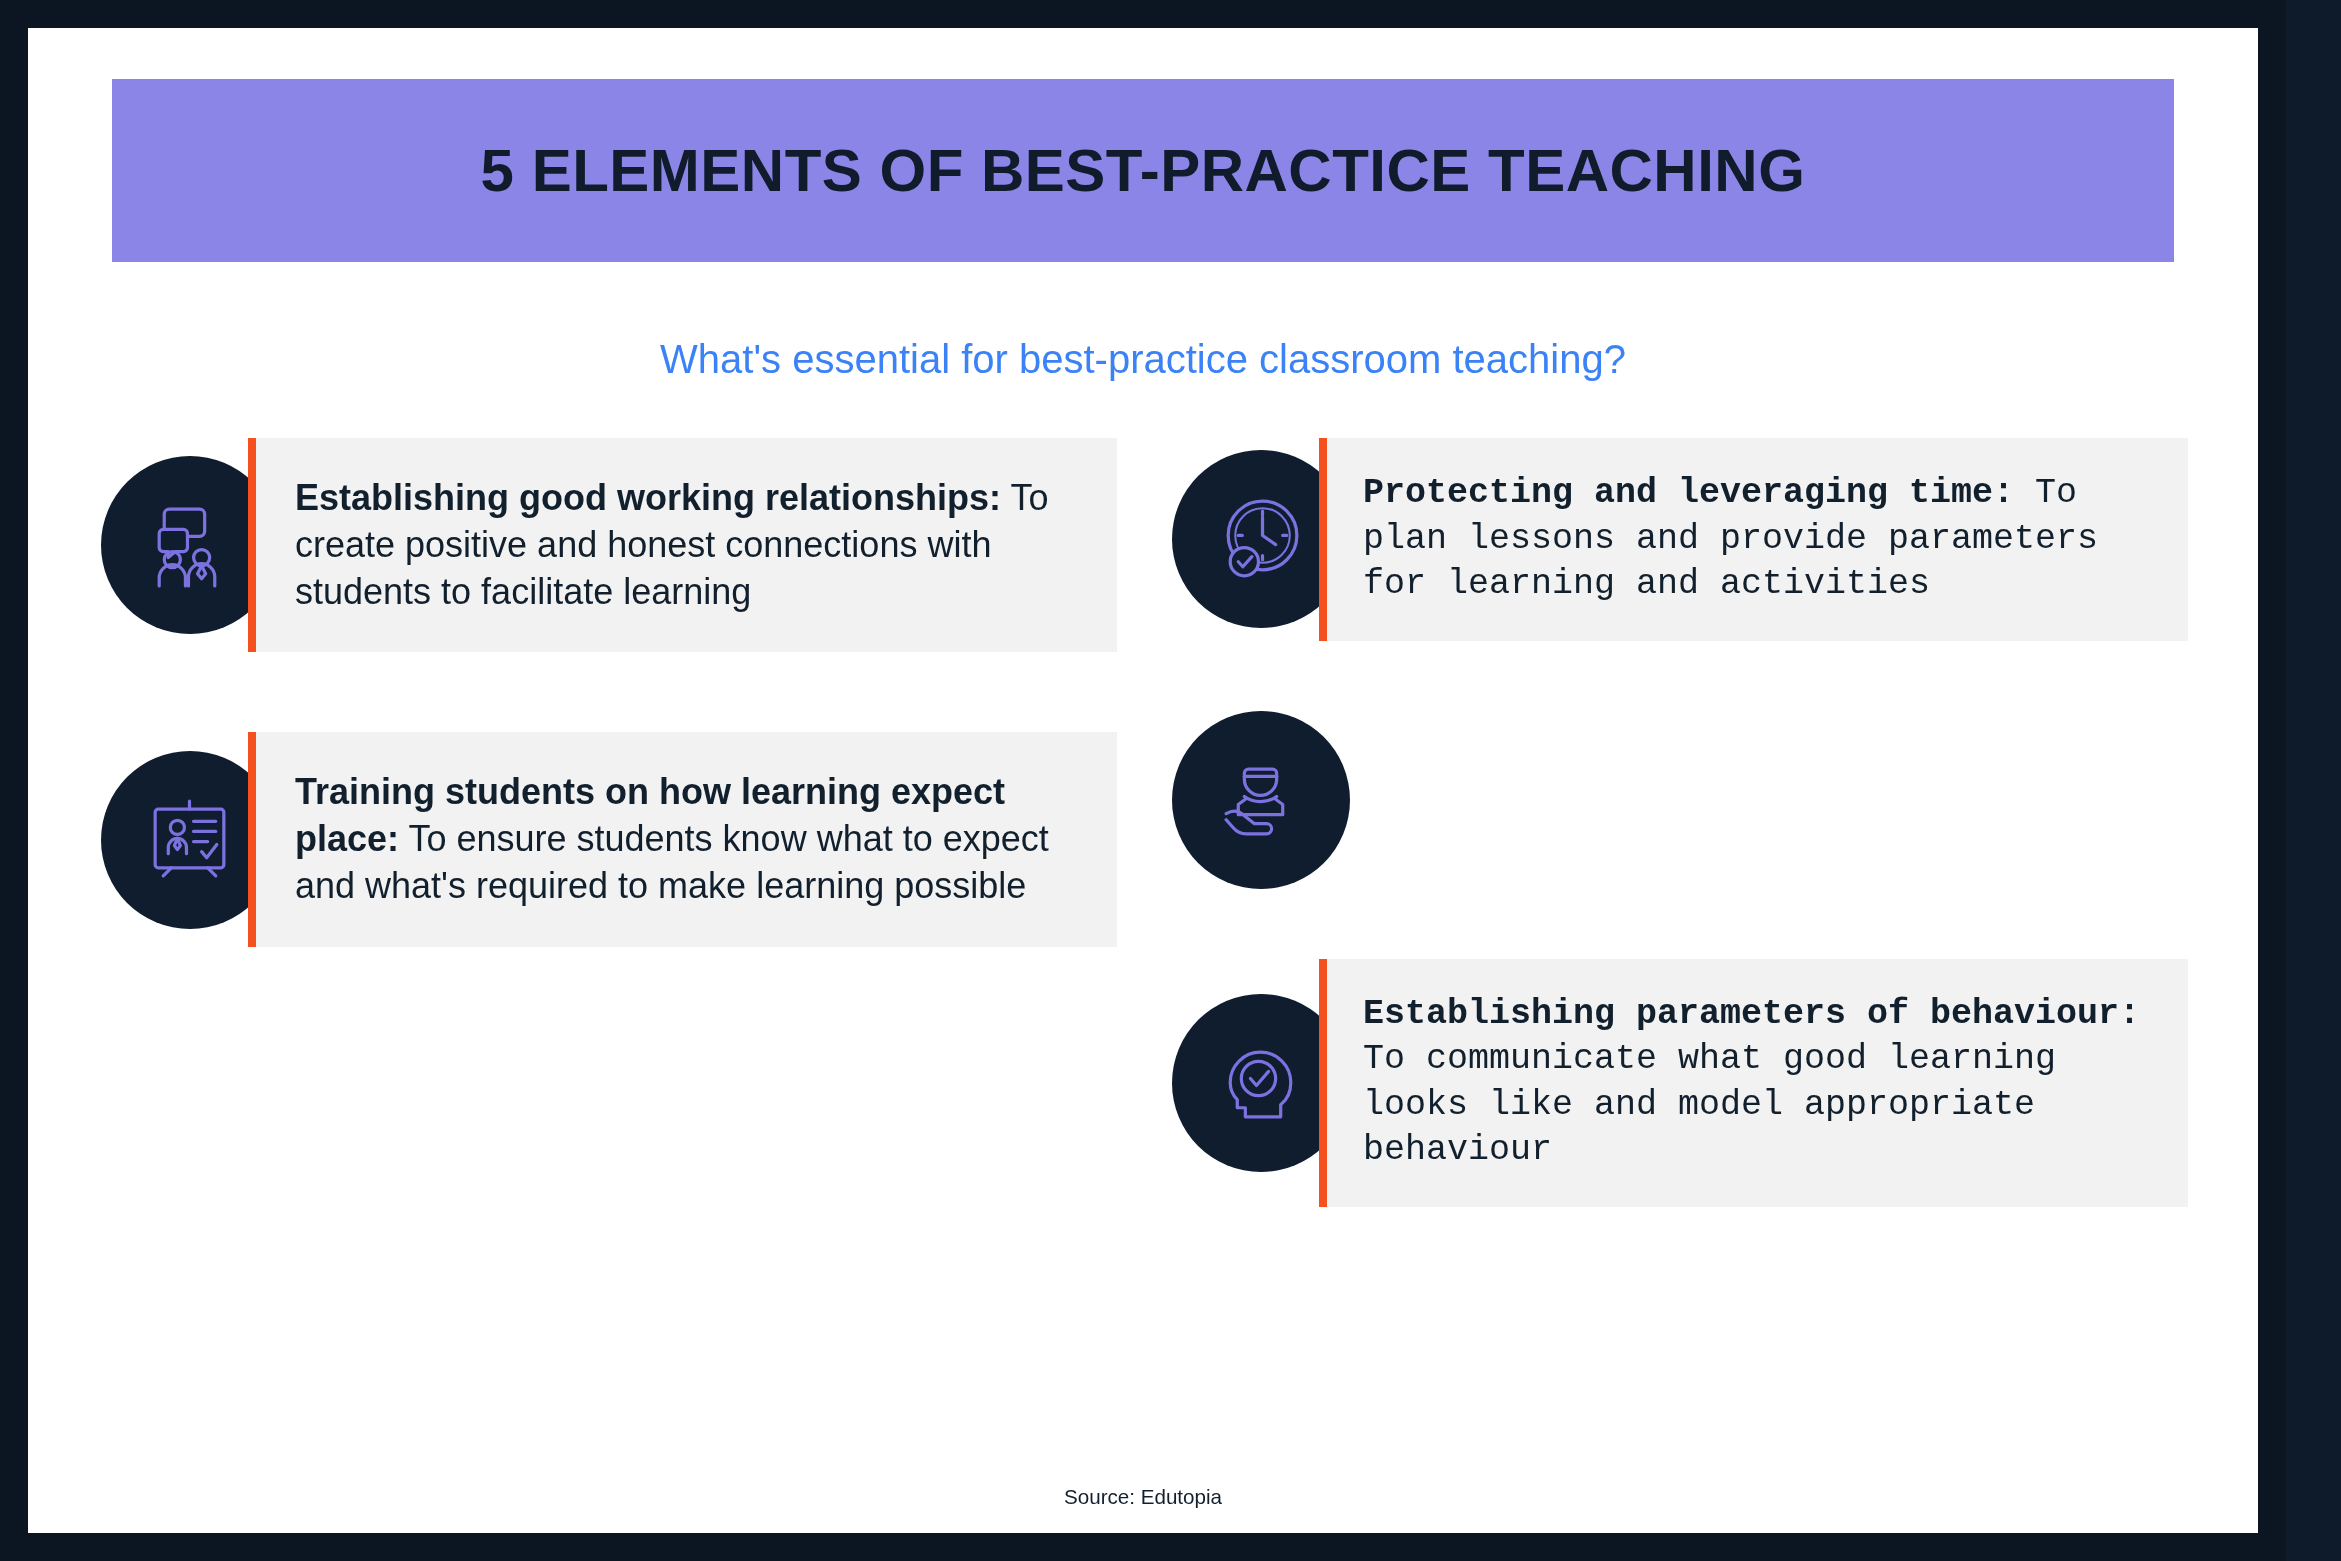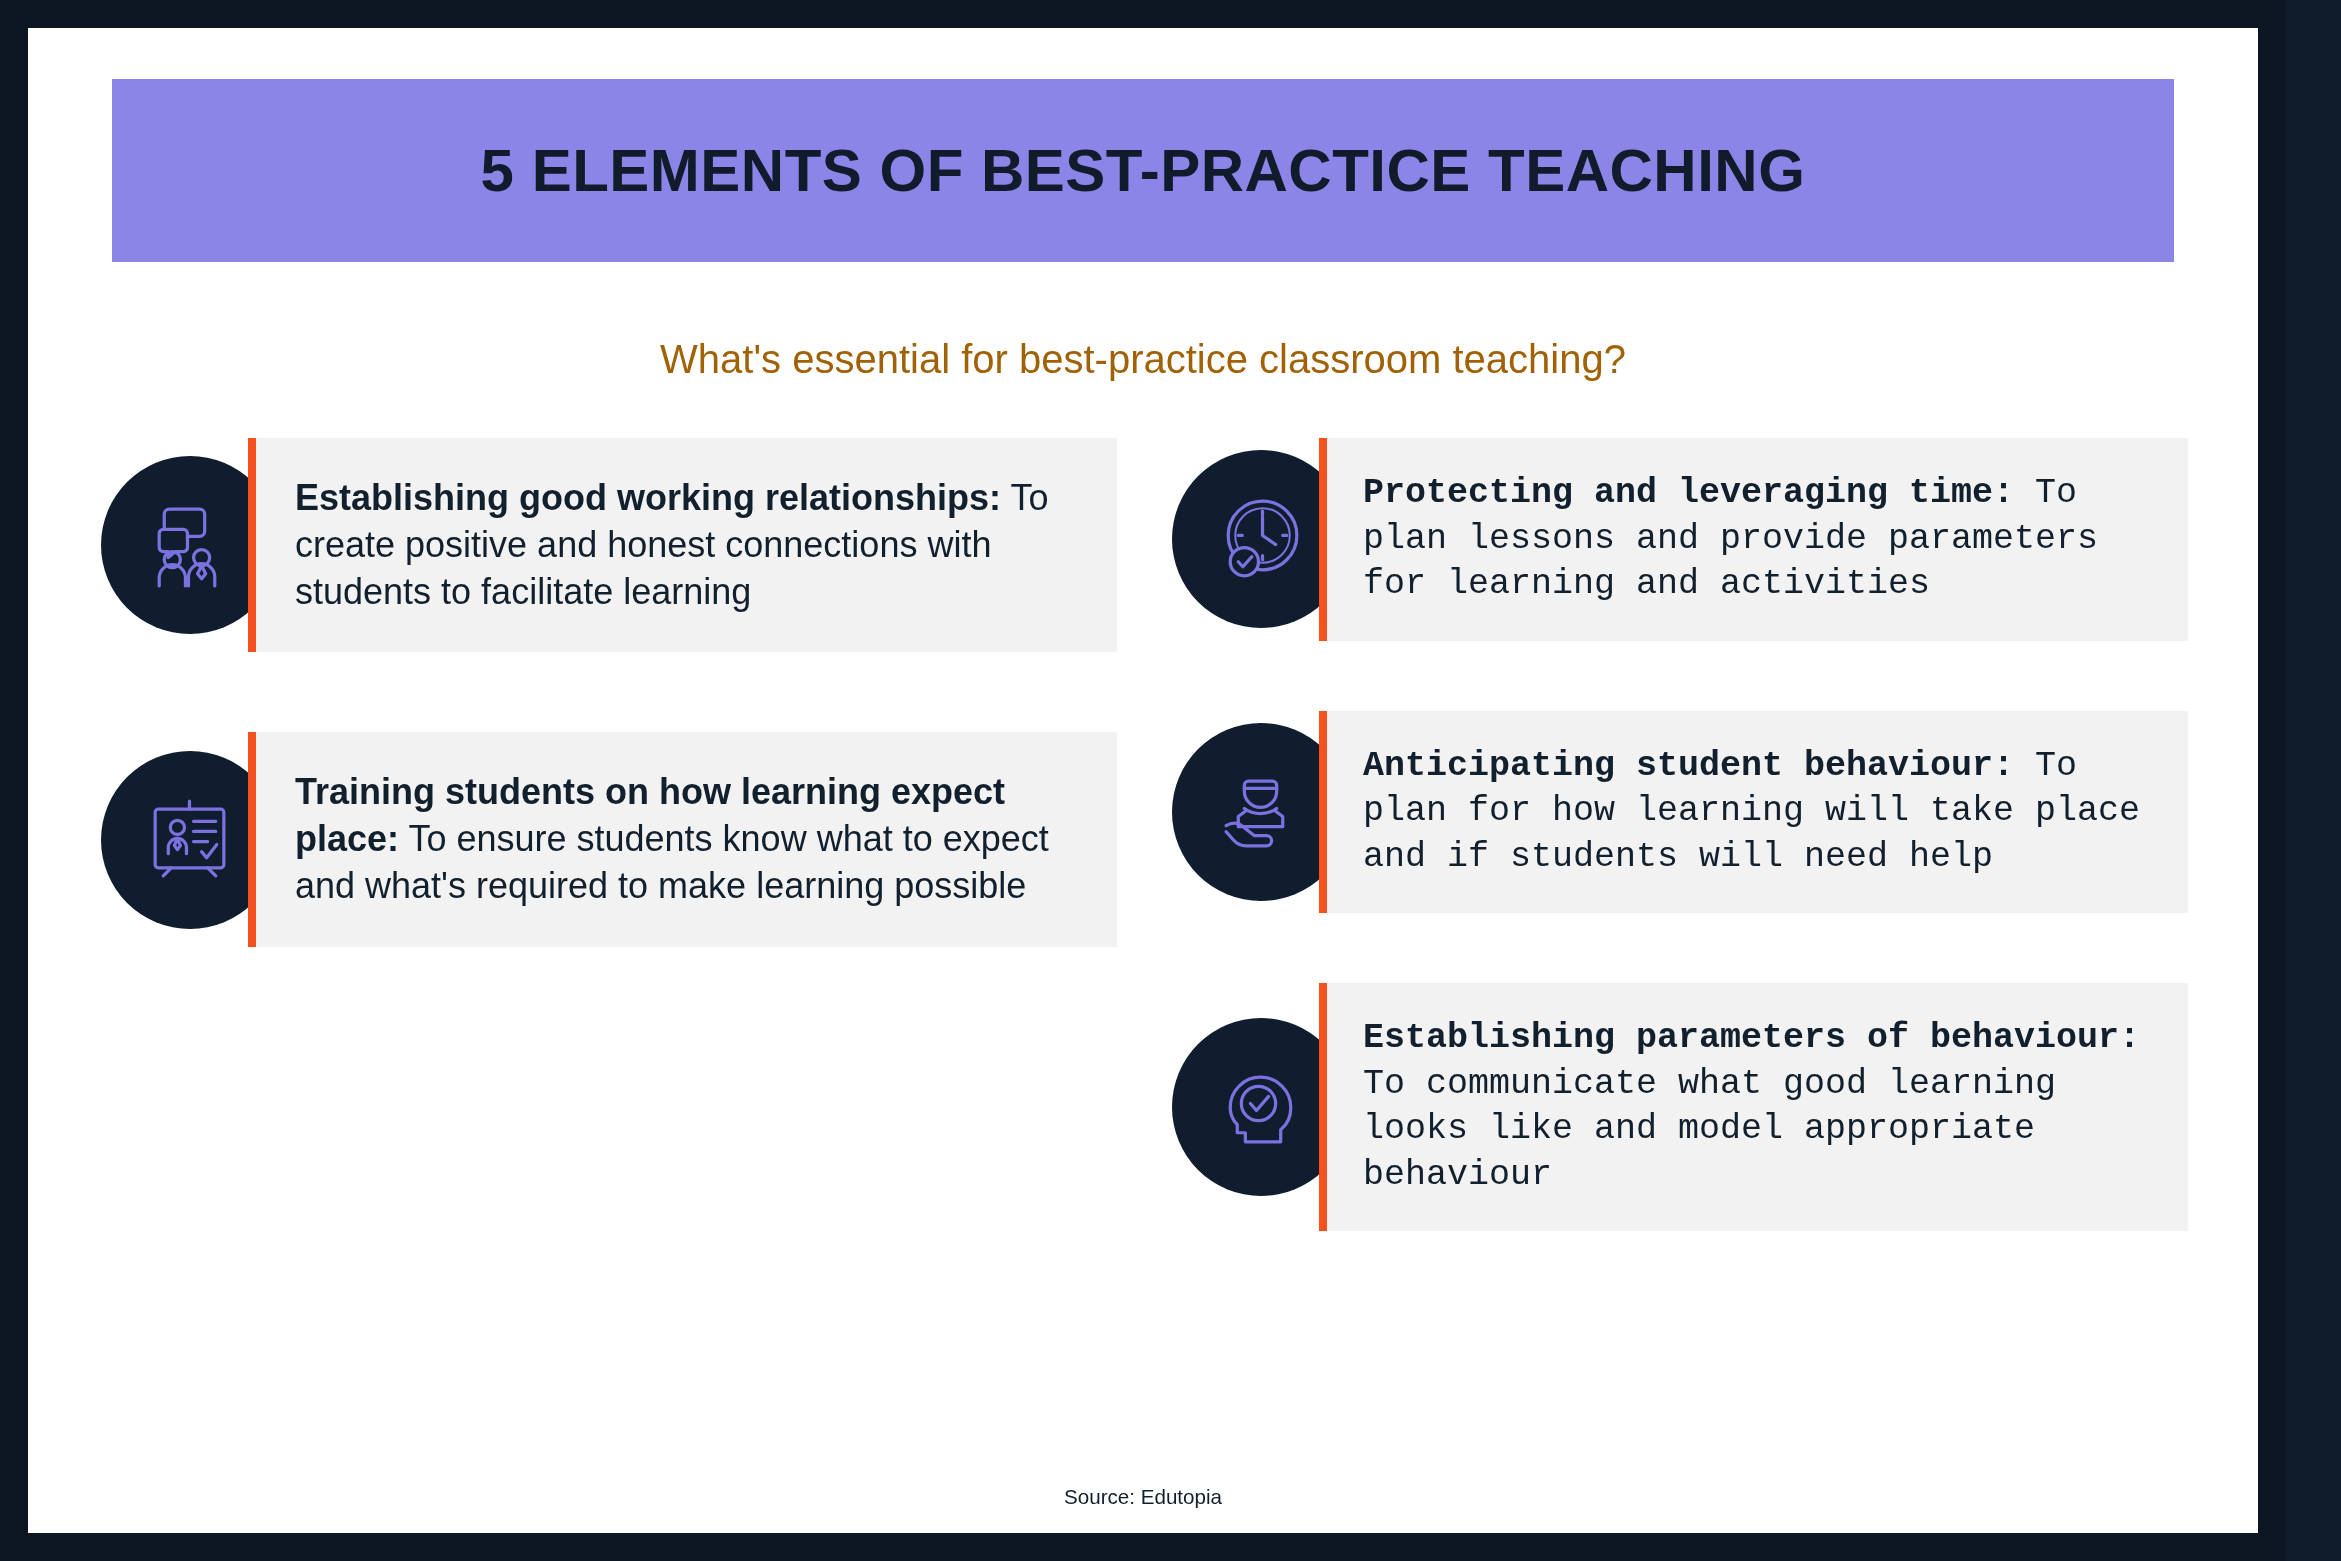--- a/index.html
+++ b/index.html
@@ -50,21 +50,21 @@
     letter-spacing: 0.5px;
     color: #101c2c;
     text-align: center;
     font-family: "Liberation Sans", sans-serif;
   }
 
   
   .subtitle {
     text-align: center;
     font-size: 40px;
-    color: #a16207;
+    color: #3b82f6;
     margin-top: 75px;
     margin-bottom: 0;
     font-weight: normal;
   }
 
   
   .columns {
     display: flex;
     flex-direction: row;
     gap: 52px;
@@ -242,26 +242,20 @@
             <div class="icon-circle">
               <svg viewBox="0 0 100 100" fill="none" stroke="#7b72e0" stroke-width="3.2" stroke-linecap="round" stroke-linejoin="round">
                 <path d="M38 20 h24 a4 4 0 0 1 4 4 v6 a16 16 0 0 1 -16 16 a16 16 0 0 1 -16 -16 v-6 a4 4 0 0 1 4 -4 Z"></path>
                 <path d="M34 27 h32"></path>
                 <path d="M34 47 a22 16 0 0 0 32 0"></path>
                 <path d="M36 49 l-8 6 v10 h44 v-10 l-8 -6"></path>
                 <path d="M16 64 q10 -6 18 2 l10 8 h12 a5 5 0 0 1 0 10 H36 q-8 0 -13 -6 l-7 -8"></path>
               </svg>
             </div>
           </div>
-          <div class="card-body">
-            <span class="accent"></span>
-            <div class="card-text">
-              <span class="lead">Anticipating student behaviour:</span><span> To plan for how learning will take place and if students will need help</span>
-            </div>
-          </div>
         </div>
 
         <div class="card">
           <div class="icon-wrap">
             <div class="icon-circle">
               <svg viewBox="0 0 100 100" fill="none" stroke="#7b72e0" stroke-width="3.2" stroke-linecap="round" stroke-linejoin="round">
                 <path d="M70 84 v-12 q10 -8 10 -22 a30 30 0 0 0 -30 -30 a30 30 0 0 0 -30 30 q0 10 7 17 v8 h8 v9 h35 Z"></path>
                 <circle cx="48" cy="46" r="17"></circle>
                 <path d="M40 46 l6 7 12 -14"></path>
               </svg>

